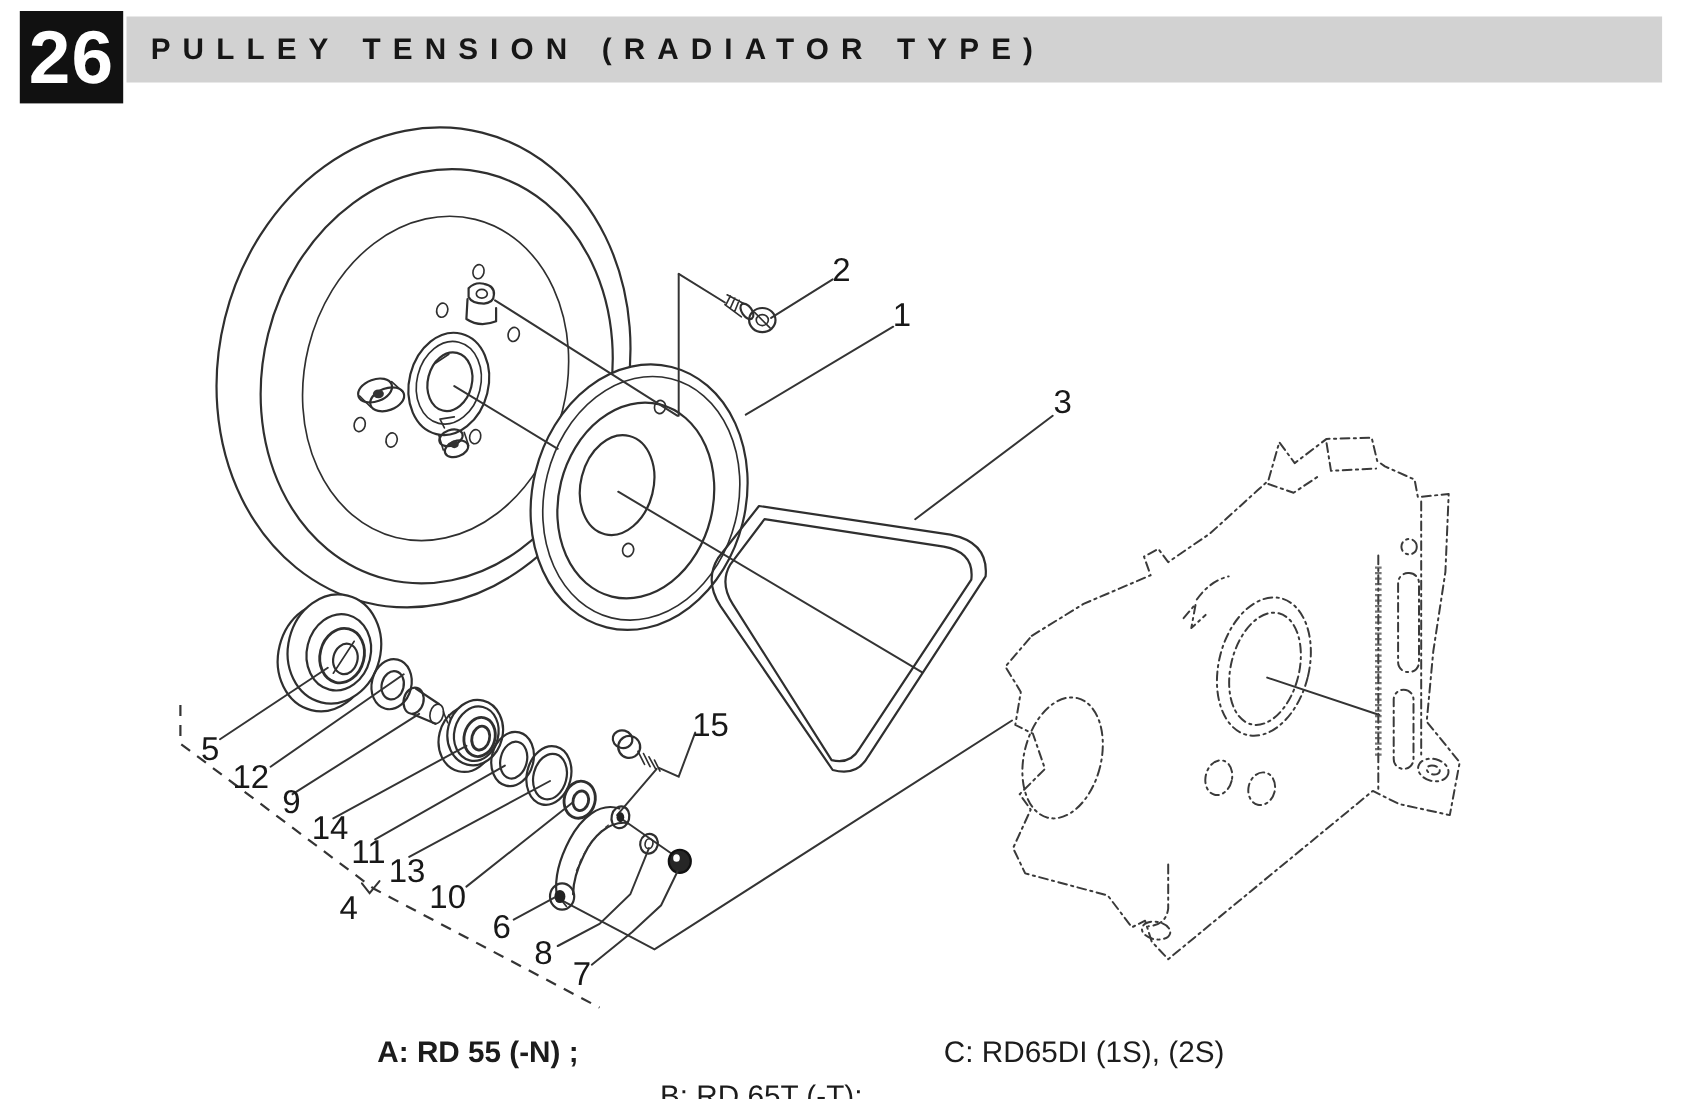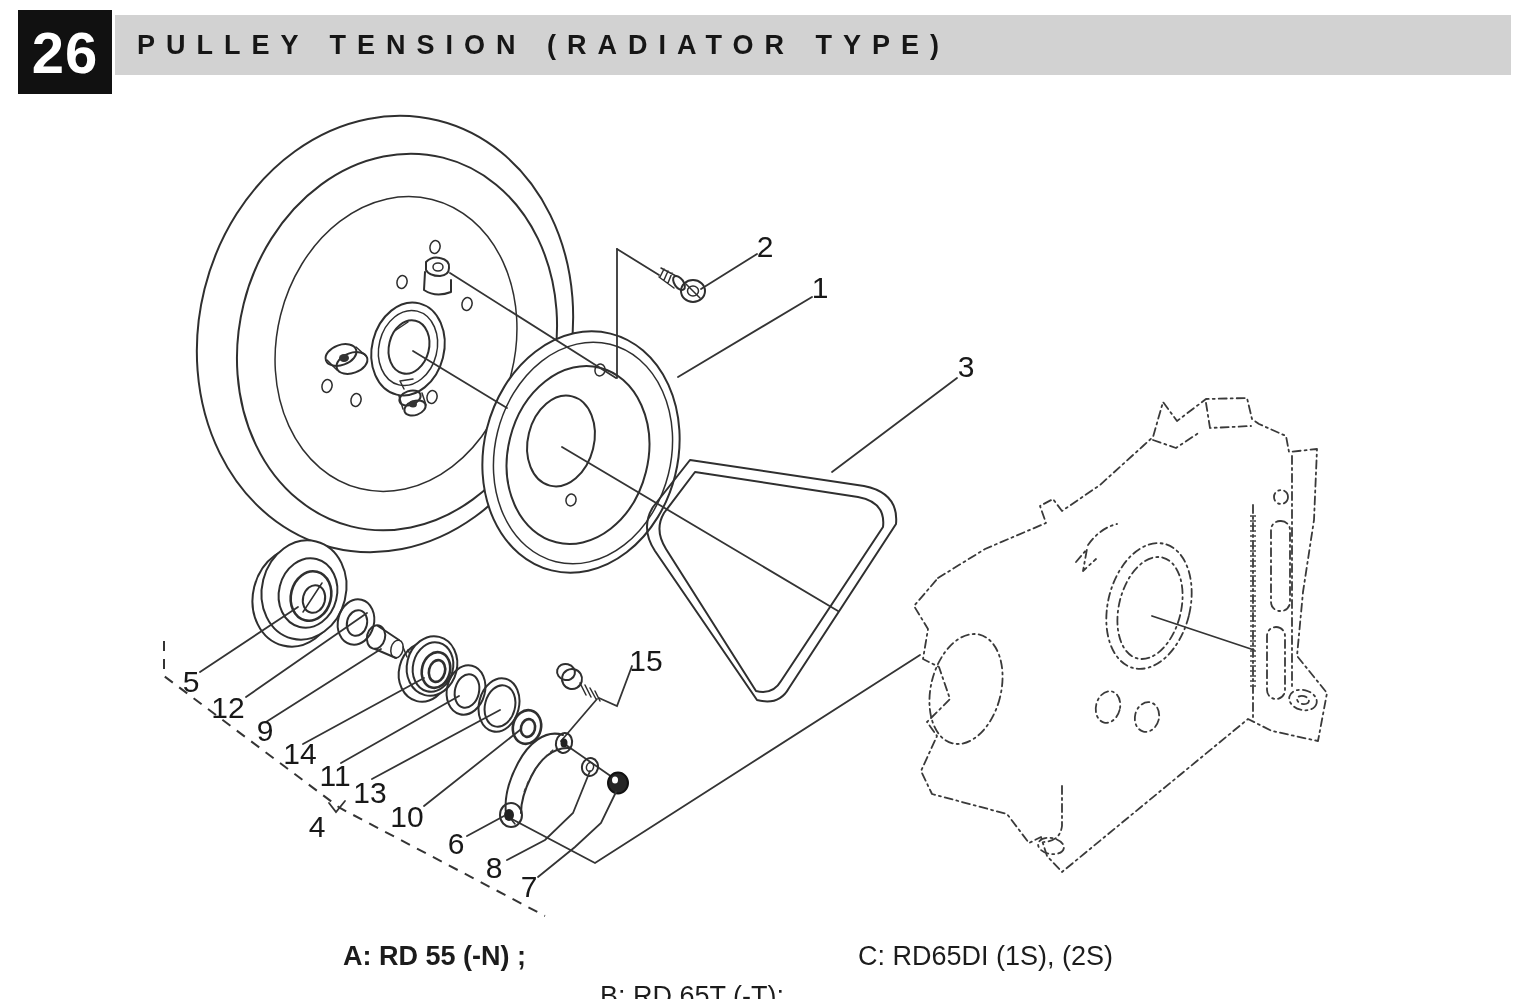--- a/index.html
+++ b/index.html
@@ -1,20 +1,20 @@
 <!DOCTYPE html>
 <html><head>
 <meta charset="utf-8">
 <style>
   html,body{margin:0;padding:0;background:#ffffff;}
   .page{position:relative;width:1537px;height:999px;background:#fff;overflow:hidden;
         font-family:"Liberation Sans",sans-serif;}
   .hdr-num-box{position:absolute;left:18px;top:10px;width:94px;height:84px;background:#111;
         display:flex;align-items:center;justify-content:center;}
-  .hdr-num{color:#fff;font-size:58px;font-weight:bold;letter-spacing:1px;}
+  .hdr-num{color:#fff;font-size:68px;font-weight:bold;letter-spacing:1px;}
   .hdr-bar{position:absolute;left:115px;top:15px;width:1396px;height:60px;background:#d2d2d2;
         display:flex;align-items:center;}
   .hdr-title{margin-left:22px;font-size:27px;font-weight:bold;color:#161616;
         letter-spacing:11px;word-spacing:2px;white-space:nowrap;}
   .footer-label{position:absolute;top:941px;font-size:27px;color:#1c1c1c;white-space:nowrap;}
   .fA{left:343px;font-weight:bold;} .fB{left:600px;margin-top:40px;} .fC{left:858px;text-align:right;}
   svg{position:absolute;left:0;top:0;}
   .ln{fill:none;stroke:#2f2f2f;stroke-width:2;stroke-linecap:round;stroke-linejoin:round;}
   .lnw{fill:#ffffff;stroke:#2f2f2f;stroke-width:2;stroke-linecap:round;stroke-linejoin:round;}
   .thin{stroke-width:1.5;}

